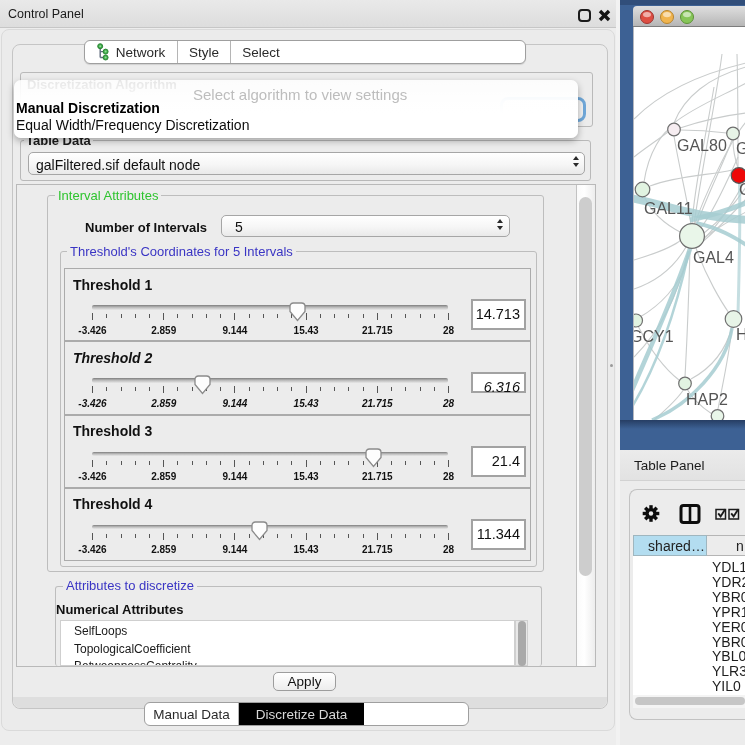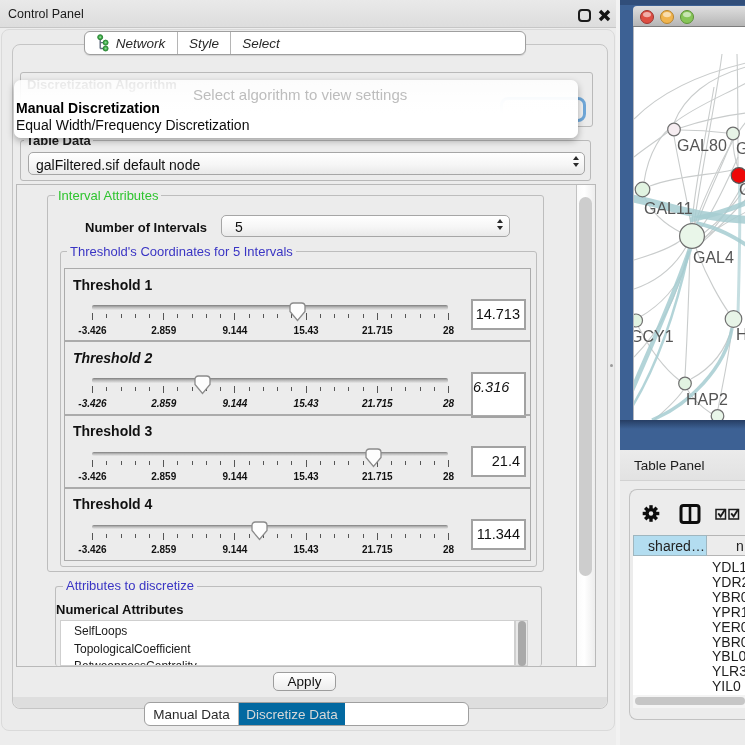--- a/index.html
+++ b/index.html
@@ -25,21 +25,21 @@
       <line x1="12" y1="3" x2="3" y2="12"></line>
     </g>
   </svg>
 
 <div class="abs" style="left:1px;top:29px;width:614px;height:702px;background:#ebebeb;border:1px solid #dadada;border-radius:8px;"></div>
 
 <div class="abs" style="left:12px;top:44px;width:596px;height:665px;background:#ececec;border:1px solid #c5c5c5;border-radius:8px;"></div>
 
 <div class="abs" style="left:13px;top:697px;width:594px;height:11px;background:#dedede;border-radius:0 0 8px 8px;"></div>
 
-<div class="abs" style="left:84px;top:31px;width:442px;height:24px;background:#ffffff;border:1px solid #9f9f9f;border-radius:6px;box-shadow:0 1px 1px rgba(0,0,0,0.12);overflow:hidden;display:flex;font-style:italic;">
+<div class="abs" style="left:84px;top:40px;width:442px;height:24px;background:#ffffff;border:1px solid #9f9f9f;border-radius:6px;box-shadow:0 1px 1px rgba(0,0,0,0.12);overflow:hidden;display:flex;">
   <div style="width:93px;height:100%;display:flex;align-items:center;justify-content:center;border-right:1px solid #b5b5b5;font-size:13.5px;color:#2a2a2a;">
     <svg width="12" height="18" viewBox="0 0 12 18" style="margin-right:7px;">
       <g stroke="#5f6b7d" stroke-width="1.4" fill="none">
         <line x1="3.2" y1="3.5" x2="3.2" y2="14.5"></line>
         <line x1="3.2" y1="8.6" x2="8.2" y2="8.6"></line>
         <line x1="3.2" y1="14.5" x2="8.2" y2="14.5"></line>
       </g>
       <g fill="#3fae4a" stroke="#277d31" stroke-width="0.9">
         <circle cx="3.2" cy="3.2" r="2.5"></circle>
         <circle cx="8.6" cy="8.6" r="2.5"></circle>
@@ -166,21 +166,21 @@
       <div style="position:absolute;left:383.0px;top:44px;width:1px;height:7px;background:#555;"></div>
       <div style="position:absolute;left:-2.5px;top:55.5px;width:60px;text-align:center;font-size:10px;font-weight:bold;color:#111;">-3.426</div>
       <div style="position:absolute;left:68.7px;top:55.5px;width:60px;text-align:center;font-size:10px;font-weight:bold;color:#111;">2.859</div>
       <div style="position:absolute;left:139.9px;top:55.5px;width:60px;text-align:center;font-size:10px;font-weight:bold;color:#111;">9.144</div>
       <div style="position:absolute;left:211.1px;top:55.5px;width:60px;text-align:center;font-size:10px;font-weight:bold;color:#111;">15.43</div>
       <div style="position:absolute;left:282.3px;top:55.5px;width:60px;text-align:center;font-size:10px;font-weight:bold;color:#111;">21.715</div>
       <div style="position:absolute;left:353.5px;top:55.5px;width:60px;text-align:center;font-size:10px;font-weight:bold;color:#111;">28</div>
       <svg style="position:absolute;left:128.9px;top:32.5px;" width="17" height="20" viewBox="0 0 17 20">
         <path d="M1,4.5 Q1,1 4.5,1 L12.5,1 Q16,1 16,4.5 L16,9.5 L8.5,18.5 L1,9.5 Z" fill="#fdfdfd" stroke="#8a8a8a" stroke-width="1.3"></path>
       </svg>
-      <div style="position:absolute;left:406px;top:30px;width:55px;height:46px;background:#fff;border:2px solid #a2a2a2;font-size:14.5px;color:#111;line-height:27px;padding-right:4px;">6.316</div>
+      <div style="position:absolute;left:406px;top:30px;width:55px;height:21px;background:#fff;border:2px solid #a2a2a2;font-size:14.5px;color:#111;text-align:right;line-height:27px;padding-right:4px;">6.316</div>
     </div>
     <div class="abs" style="left:64px;top:414.6px;width:467px;height:73.3px;border:1px solid #ababab;">
       <div style="position:absolute;left:8px;top:7.5px;font-size:14px;font-weight:bold;color:#111;">Threshold 3</div>
       <div style="position:absolute;left:27px;top:36px;width:356px;height:4.5px;border-radius:2px;background:linear-gradient(#7d7d7d,#b9b9b9 45%,#e8e8e8);"></div>
       <div style="position:absolute;left:27.0px;top:44px;width:1px;height:7px;background:#555;"></div>
       <div style="position:absolute;left:41.2px;top:45px;width:1px;height:4px;background:#555;"></div>
       <div style="position:absolute;left:55.5px;top:45px;width:1px;height:4px;background:#555;"></div>
       <div style="position:absolute;left:69.7px;top:45px;width:1px;height:4px;background:#555;"></div>
       <div style="position:absolute;left:84.0px;top:45px;width:1px;height:4px;background:#555;"></div>
       <div style="position:absolute;left:98.2px;top:44px;width:1px;height:7px;background:#555;"></div>
@@ -263,21 +263,21 @@
 <div class="abs" style="left:60px;top:620px;width:455px;height:46px;background:#ffffff;border:1px solid #cfcfcf;overflow:hidden;">
   <div style="font-size:12px;color:#1a1a1a;padding:2px 0 0 13px;line-height:17.5px;">SelfLoops<br>TopologicalCoefficient<br>BetweennessCentrality</div>
 </div>
 <div class="abs" style="left:515px;top:620px;width:13px;height:46px;background:#e8e8e8;border:1px solid #cfcfcf;"></div>
 <div class="abs" style="left:518px;top:621px;width:8px;height:45px;background:#a9a9a9;border-radius:4px;"></div>
 
 <div class="abs" style="left:273px;top:672px;width:63px;height:19px;background:linear-gradient(#ffffff,#ededed);border:1px solid #9d9d9d;border-radius:5px;text-align:center;font-size:13.5px;color:#111;line-height:17px;">Apply</div>
 
 <div class="abs" style="left:144px;top:702px;width:325px;height:24px;background:#ffffff;border:1px solid #9f9f9f;border-radius:6px;overflow:hidden;display:flex;">
   <div style="width:94px;height:100%;display:flex;align-items:center;justify-content:center;border-right:1px solid #b5b5b5;font-size:13.5px;color:#2a2a2a;">Manual Data</div>
-  <div style="width:106px;height:100%;display:flex;align-items:center;justify-content:center;font-size:13.5px;color:#d9d9d9;background:#0369a1;">Discretize Data</div>
+  <div style="width:125px;height:100%;display:flex;align-items:center;justify-content:center;font-size:13.5px;color:#d9d9d9;background:#000000;">Discretize Data</div>
 </div>
 
 <div class="abs" style="left:616px;top:0;width:4px;height:745px;background:#f2f2f2;"></div>
 <div class="abs" style="left:620px;top:0;width:125px;height:455px;background:#3d6194;"></div>
 <div class="abs" style="left:620px;top:0;width:125px;height:5px;background:rgba(15,25,45,0.25);"></div>
 <div class="abs" style="left:610px;top:364px;width:3px;height:3px;border-radius:2px;background:#9a9a9a;"></div>
 
 <div class="abs" style="left:633px;top:6px;width:112px;height:21px;background:linear-gradient(#dfdfdf,#b6b6b6);border-bottom:1px solid #7d7d7d;border-radius:4px 0 0 0;"></div>
 <svg class="abs" style="left:633px;top:6px;" width="112" height="21">
   <circle cx="14" cy="11" r="6.5" fill="#dd4e42" stroke="#9f3530" stroke-width="1"></circle>

